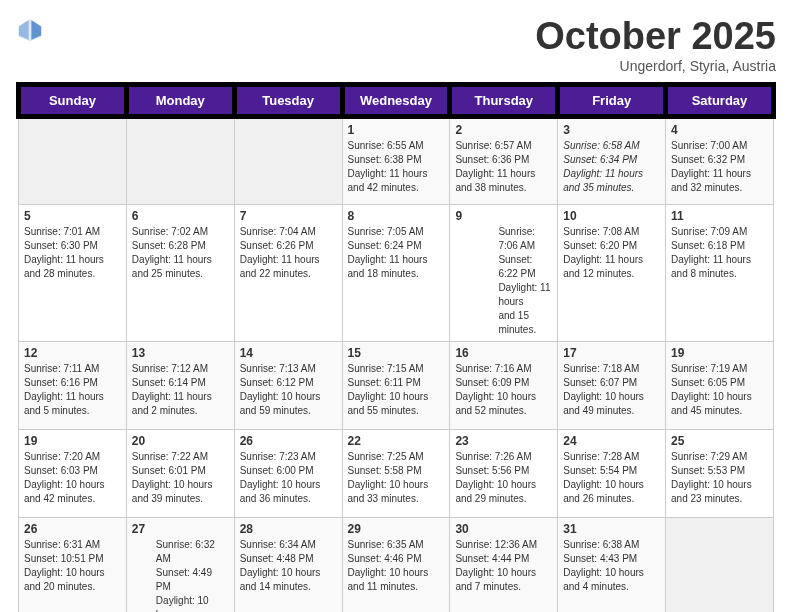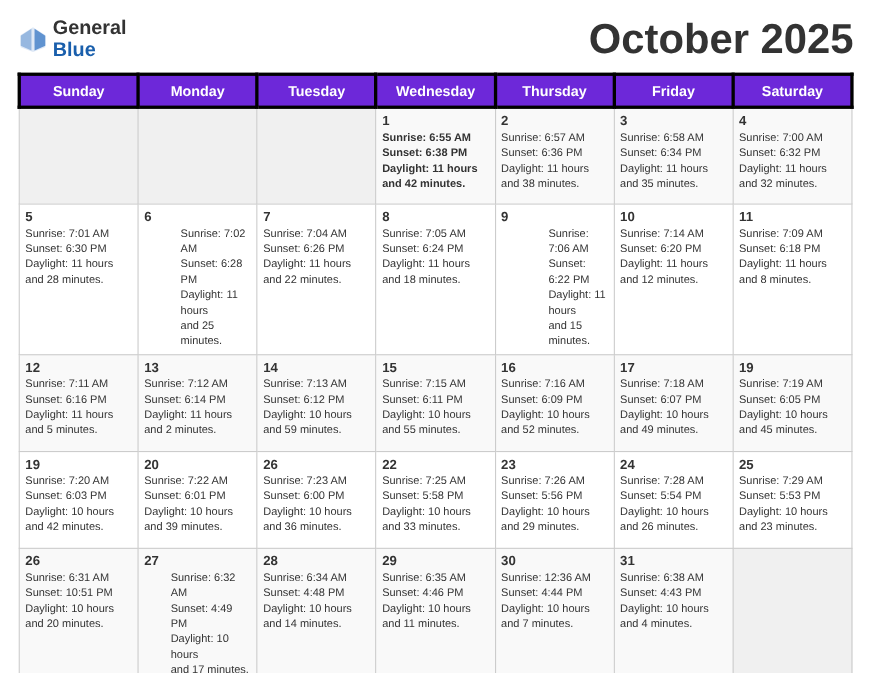--- a/index.html
+++ b/index.html
@@ -44,27 +44,27 @@
     .subtitle {
       font-size: 14px;
       color: #555;
     }
     table {
       width: 100%;
       border-collapse: collapse;
       table-layout: fixed;
     }
     thead tr th {
-      background-color: #6d28d9;
+      background-color: #4c1d95;
       color: #fff;
       font-size: 13px;
       font-weight: bold;
       text-align: center;
       padding: 6px 4px;
-      border: 3px solid #000000;
+      border: 5px solid #000000;
     }
     tbody tr td {
       vertical-align: top;
       border: 1px solid #ccc;
       padding: 4px 5px;
       font-size: 10.5px;
       color: #333;
       height: 88px;
       background: #fff;
     }
@@ -89,27 +89,24 @@
 </head>
 <body>
 
 <div class="header">
   <div class="logo">
     <svg class="logo-icon" viewBox="0 0 40 40">
       <polygon points="20,4 36,14 36,30 20,36 4,30 4,14" fill="#2A6DC0" opacity="0.15"></polygon>
       <polygon points="22,6 36,15 36,28 22,34" fill="#2A6DC0" opacity="0.7"></polygon>
       <polygon points="18,6 4,15 4,28 18,34" fill="#2A6DC0" opacity="0.4"></polygon>
     </svg>
-    <div class="logo-text">
-      <div><span class="general">General</span></div>
-      <div><span class="blue">Blue</span></div>
-    </div>
   </div>
   <div class="title-block">
     <div class="month-title">October 2025</div>
+    <div class="subtitle">Ungerdorf, Styria, Austria</div>
   </div>
 </div>
 
 <table>
   <thead>
     <tr>
     <th>Sunday</th>
         <th>Monday</th>
         <th>Tuesday</th>
         <th>Wednesday</th>
@@ -118,35 +115,35 @@
         <th>Saturday</th>
       </tr>
   </thead>
   <tbody id="calendar-body">
   <tr>
         <td class="empty-cell"></td>
         <td class="empty-cell"></td>
         <td class="empty-cell"></td>
         <td>
           <span class="day-num">1</span>
-          <div class="day-info" style="white-space: pre-line; font-weight: bold;">Sunrise: 6:55 AM
+          <div class="day-info" style="white-space: pre-line;">Sunrise: 6:55 AM
 Sunset: 6:38 PM
 Daylight: 11 hours
 and 42 minutes.</div>
         </td>
         <td>
           <span class="day-num">2</span>
           <div class="day-info" style="white-space: pre-line;">Sunrise: 6:57 AM
 Sunset: 6:36 PM
 Daylight: 11 hours
 and 38 minutes.</div>
         </td>
         <td>
           <span class="day-num">3</span>
-          <div class="day-info" style="white-space: pre-line;">Sunrise: 6:58 AM
+          <div class="day-info" style="white-space: pre-line; font-style: italic;">Sunrise: 6:58 AM
 Sunset: 6:34 PM
 Daylight: 11 hours
 and 35 minutes.</div>
         </td>
         <td>
           <span class="day-num">4</span>
           <div class="day-info" style="white-space: pre-line;">Sunrise: 7:00 AM
 Sunset: 6:32 PM
 Daylight: 11 hours
 and 32 minutes.</div>
@@ -155,21 +152,21 @@
       <tr>
         <td>
           <span class="day-num">5</span>
           <div class="day-info" style="white-space: pre-line;">Sunrise: 7:01 AM
 Sunset: 6:30 PM
 Daylight: 11 hours
 and 28 minutes.</div>
         </td>
         <td>
           <span class="day-num">6</span>
-          <div class="day-info" style="white-space: pre-line; margin-left: 33px;">Sunrise: 7:02 AM
+          <div class="day-info" style="white-space: pre-line;">Sunrise: 7:02 AM
 Sunset: 6:28 PM
 Daylight: 11 hours
 and 25 minutes.</div>
         </td>
         <td>
           <span class="day-num">7</span>
           <div class="day-info" style="white-space: pre-line;">Sunrise: 7:04 AM
 Sunset: 6:26 PM
 Daylight: 11 hours
 and 22 minutes.</div>
@@ -183,21 +180,21 @@
         </td>
         <td>
           <span class="day-num">9</span>
           <div class="day-info" style="white-space: pre-line; margin-left: 43px;">Sunrise: 7:06 AM
 Sunset: 6:22 PM
 Daylight: 11 hours
 and 15 minutes.</div>
         </td>
         <td>
           <span class="day-num">10</span>
-          <div class="day-info" style="white-space: pre-line;">Sunrise: 7:14 AM
+          <div class="day-info" style="white-space: pre-line;">Sunrise: 7:08 AM
 Sunset: 6:20 PM
 Daylight: 11 hours
 and 12 minutes.</div>
         </td>
         <td>
           <span class="day-num">11</span>
           <div class="day-info" style="white-space: pre-line;">Sunrise: 7:09 AM
 Sunset: 6:18 PM
 Daylight: 11 hours
 and 8 minutes.</div>

